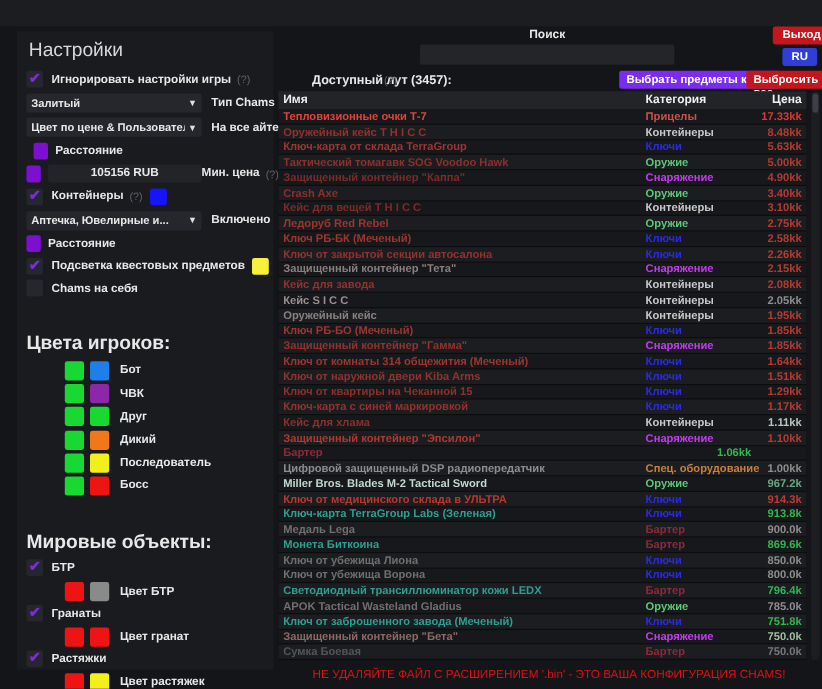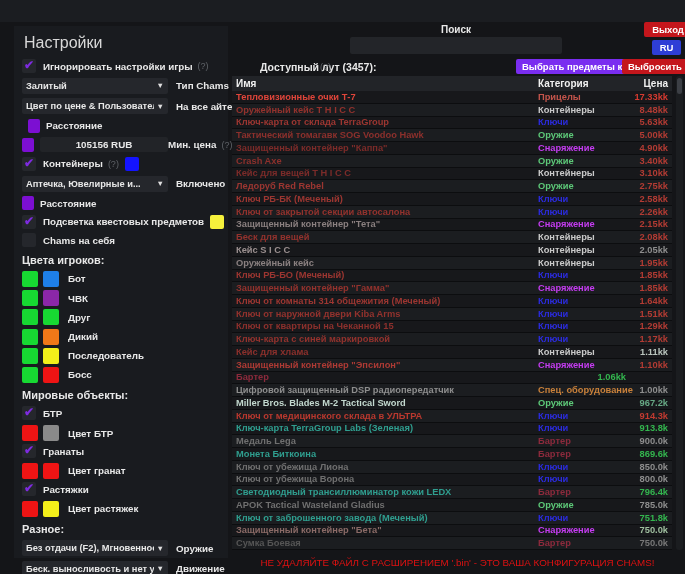--- a/index.html
+++ b/index.html
@@ -13,21 +13,21 @@
   .topstrip { position:absolute; left:0; top:0; width:685px; height:22px; background:#1b1d21; }
 
   
   .panel {
     position:absolute; left:14px; top:26px; width:214px; height:532px;
     background:#191b1f; padding:6px 8px;
   }
   .panel-title { font-size:16px; color:#d9d9d9; margin:2px 0 7px 2px; }
   .lrow { display:flex; align-items:center; margin-bottom:4.6px; min-height:13px; }
   .lrow.section { margin-top:6px; }
-  .sect { font-size:11px; font-weight:bold; color:#e8e8e8; }
+  .sect { font-size:16px; font-weight:bold; color:#e8e8e8;margin-top:25px; }
   .cb {
     width:14px; height:14px; background:#25272c; border-radius:2px;
     color:#7e2be0; font-size:12px; font-weight:bold; line-height:13px; text-align:center;
     flex:0 0 auto; margin-right:7px;
   }
   .lbl { font-size:9.8px; font-weight:bold; color:#e8e8e8; white-space:nowrap; }
   .hint { font-size:9px; color:#5f6368; margin-left:5px; }
   .dd {
     width:146px; height:16px; background:#25272c; border-radius:2px;
     display:flex; align-items:center; justify-content:space-between;
@@ -40,21 +40,21 @@
     font-size:9.8px; font-weight:bold; color:#e8e8e8;
     display:flex; align-items:center; justify-content:center; flex:0 0 auto;
   }
   .inp.wide { width:146px; }
   .inp.mid  { width:128px; }
   .sw { width:14px; height:14px; border-radius:2px; flex:0 0 auto; }
   .sw.small { width:12px; height:14px; }
   .mr { margin-right:6px; } .ml { margin-left:6px; }
   .cp1 { margin-right:5px; } .cp2 { margin-right:9px; }
   .colorpair .sw { width:16px; height:16px; }
-  .lrow.colorpair { margin-bottom:3.2px; }
+  .lrow.colorpair { margin-bottom:3.2px;margin-left:32px; }
 
   
   .search-label { position:absolute; left:350px; top:24px; width:212px; text-align:center;
     font-size:10px; font-weight:bold; color:#e8e8e8; }
   .search-input { position:absolute; left:350px; top:37px; width:212px; height:17px;
     background:#232529; border:none; border-radius:2px; color:#e8e8e8; font-size:10px; padding:0 5px; }
   .btn { position:absolute; border:none; border-radius:2px; color:#fff;
     font-family:"Liberation Sans", sans-serif; font-weight:bold; font-size:9.5px; padding:2px 6px; }
   .btn-exit { left:644px; top:22px; width:48px; height:15px; background:#c4161c; }
   .btn-ru   { left:652px; top:40px; width:29px; height:15px; background:#2e3ed6; }
@@ -301,21 +301,21 @@
       <span class="c-name" style="color:#93322d">Ключ от закрытой секции автосалона</span>
       <span class="c-cat" style="color:#2b2bdd">Ключи</span>
       <span class="c-price" style="color:#b23b33">2.26kk</span>
     </div>
     <div class="trow">
       <span class="c-name" style="color:#8a7f7f">Защищенный контейнер "Тета"</span>
       <span class="c-cat" style="color:#c43cf0">Снаряжение</span>
       <span class="c-price" style="color:#b23b33">2.15kk</span>
     </div>
     <div class="trow">
-      <span class="c-name" style="color:#93322d">Беск для вещей</span>
+      <span class="c-name" style="color:#93322d">Кейс для завода</span>
       <span class="c-cat" style="color:#c9c9c9">Контейнеры</span>
       <span class="c-price" style="color:#b23b33">2.08kk</span>
     </div>
     <div class="trow">
       <span class="c-name" style="color:#9a8f8f">Кейс S I C C</span>
       <span class="c-cat" style="color:#c9c9c9">Контейнеры</span>
       <span class="c-price" style="color:#8d8d8d">2.05kk</span>
     </div>
     <div class="trow">
       <span class="c-name" style="color:#8a8080">Оружейный кейс</span>

